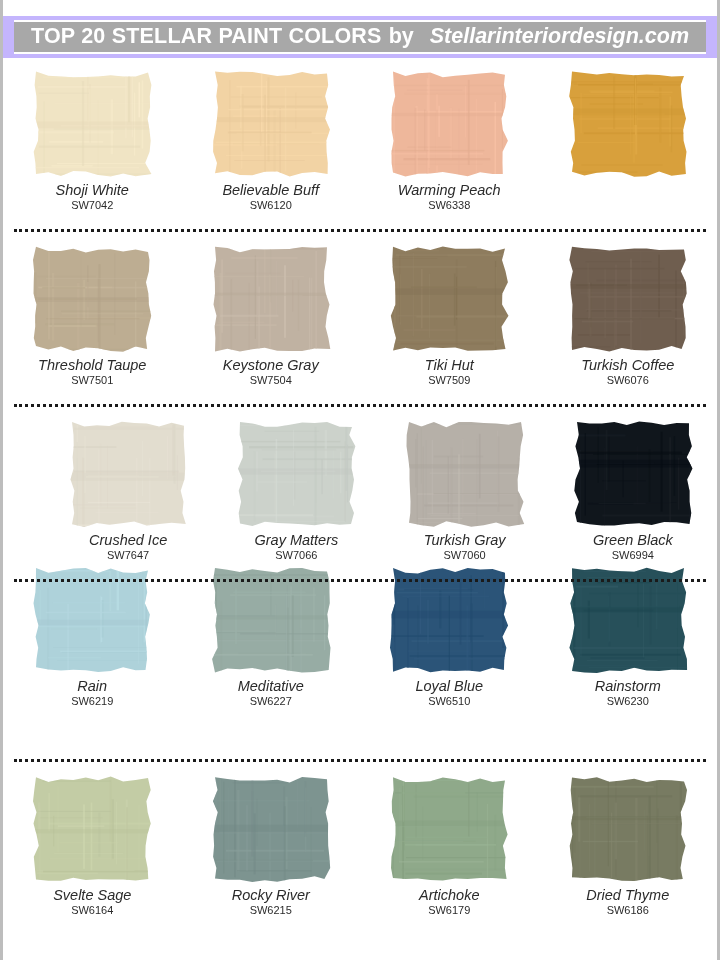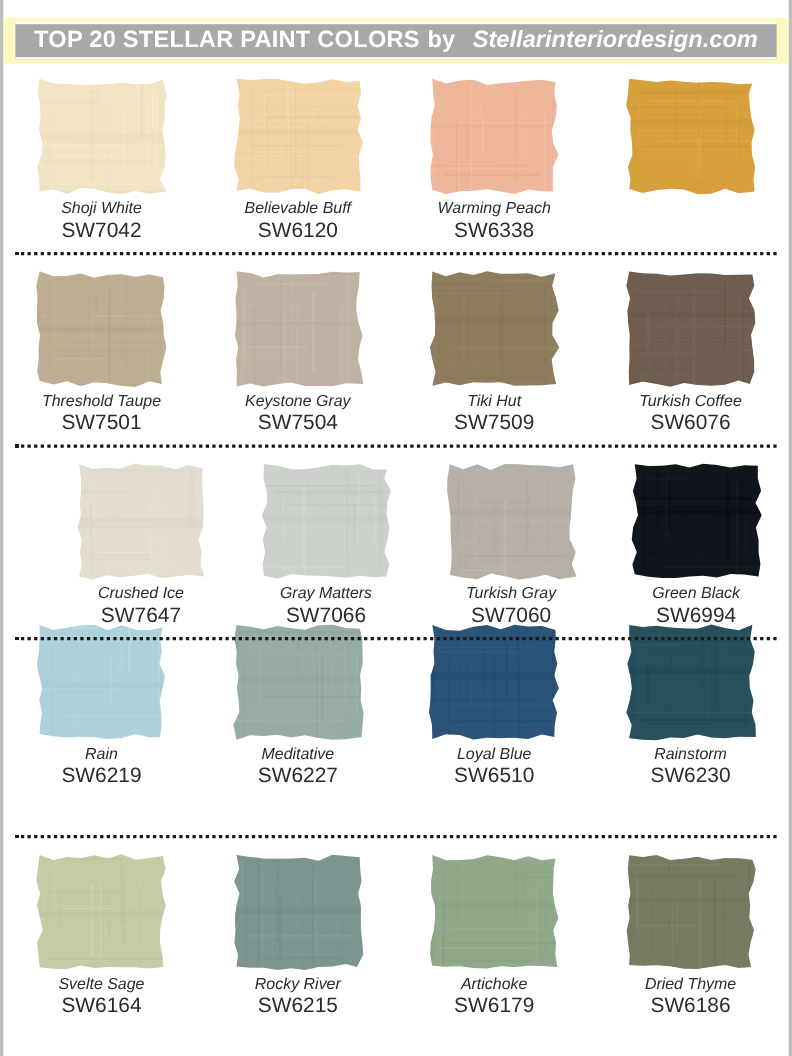--- a/index.html
+++ b/index.html
@@ -23,21 +23,21 @@
     border-right: 3px solid #bdbdbd;
   }
 
   
   #header-band {
     position: absolute;
     left: 0;
     right: 0;
     top: 16px;
     height: 42px;
-    background: #fef9c3;
+    background: #c4b5fd;
     display: flex;
     align-items: center;
     justify-content: center;
   }
   #header-inner {
     position: absolute;
     left: 11px;
     right: 11px;
     top: 4px;
     bottom: 4px;
@@ -117,21 +117,21 @@
   }
   .color-name {
     display: block;
     font-size: 14.5px;
     color: #2b2b2b;
     white-space: nowrap;
     font-style: italic;
   }
   .color-code {
     display: block;
-    font-size: 19px;
+    font-size: 11px;
     color: #2b2b2b;
     white-space: nowrap;
   }
 </style>
 </head>
 <body>
 
 <div id="page">
 
   <div id="header-band">

